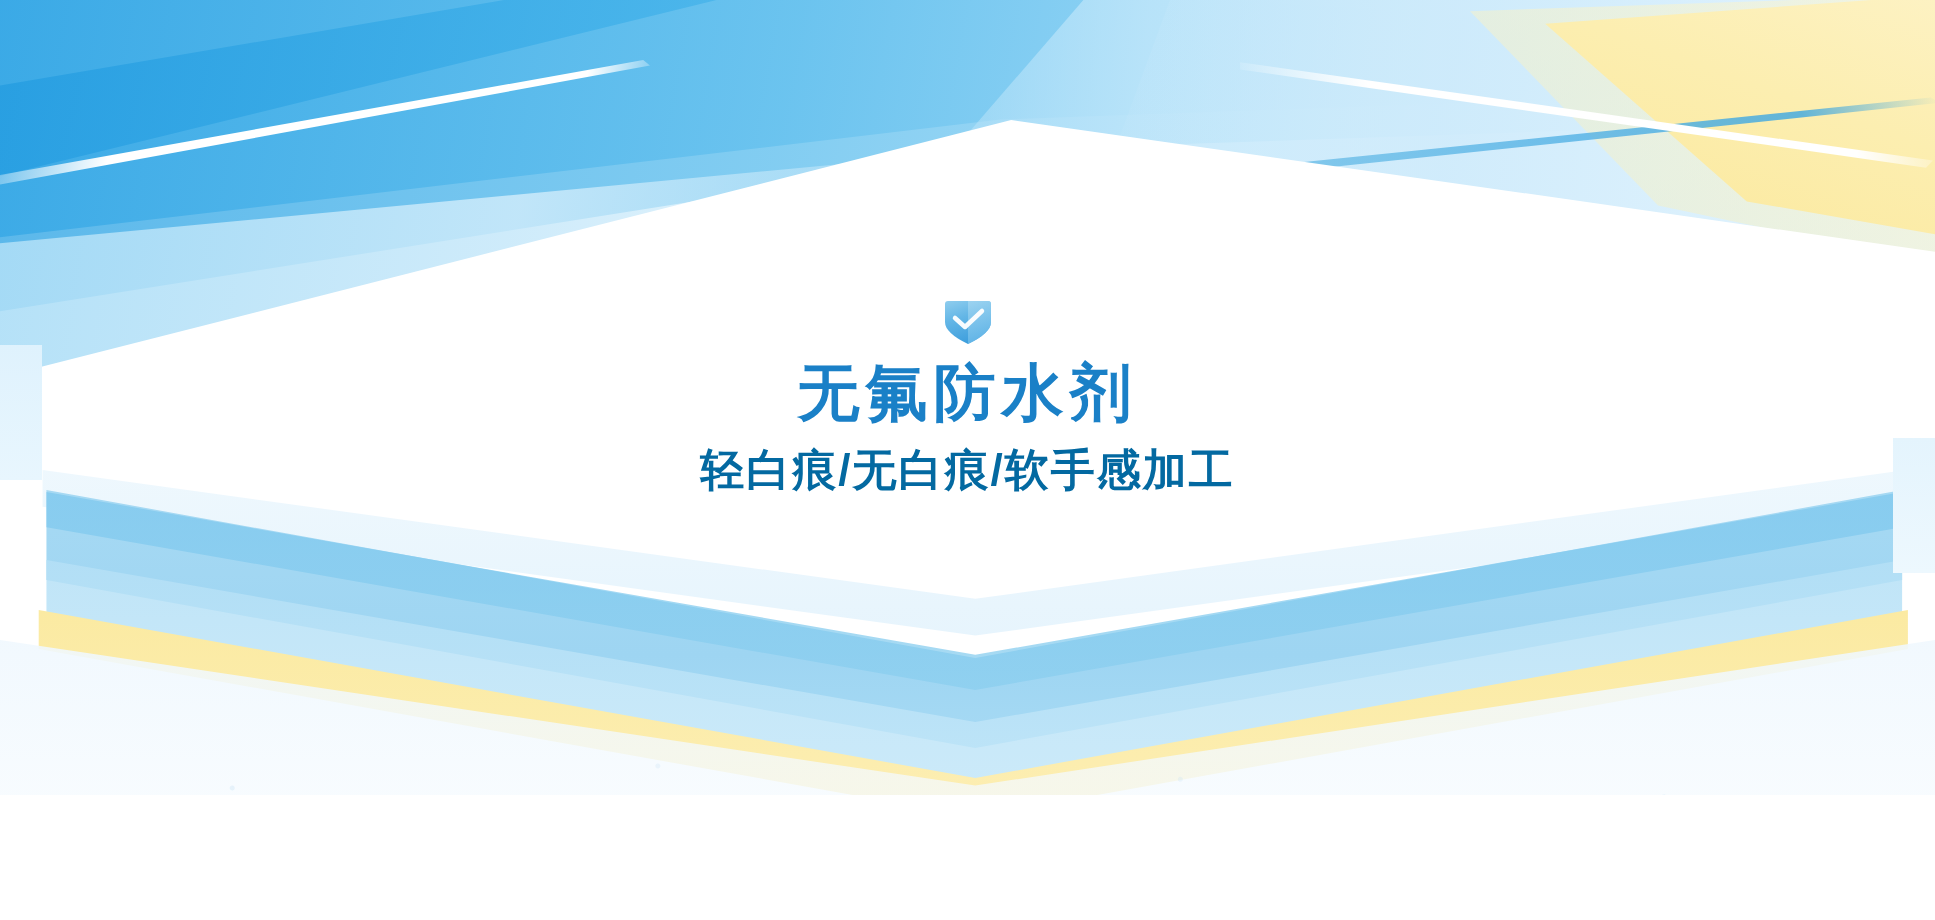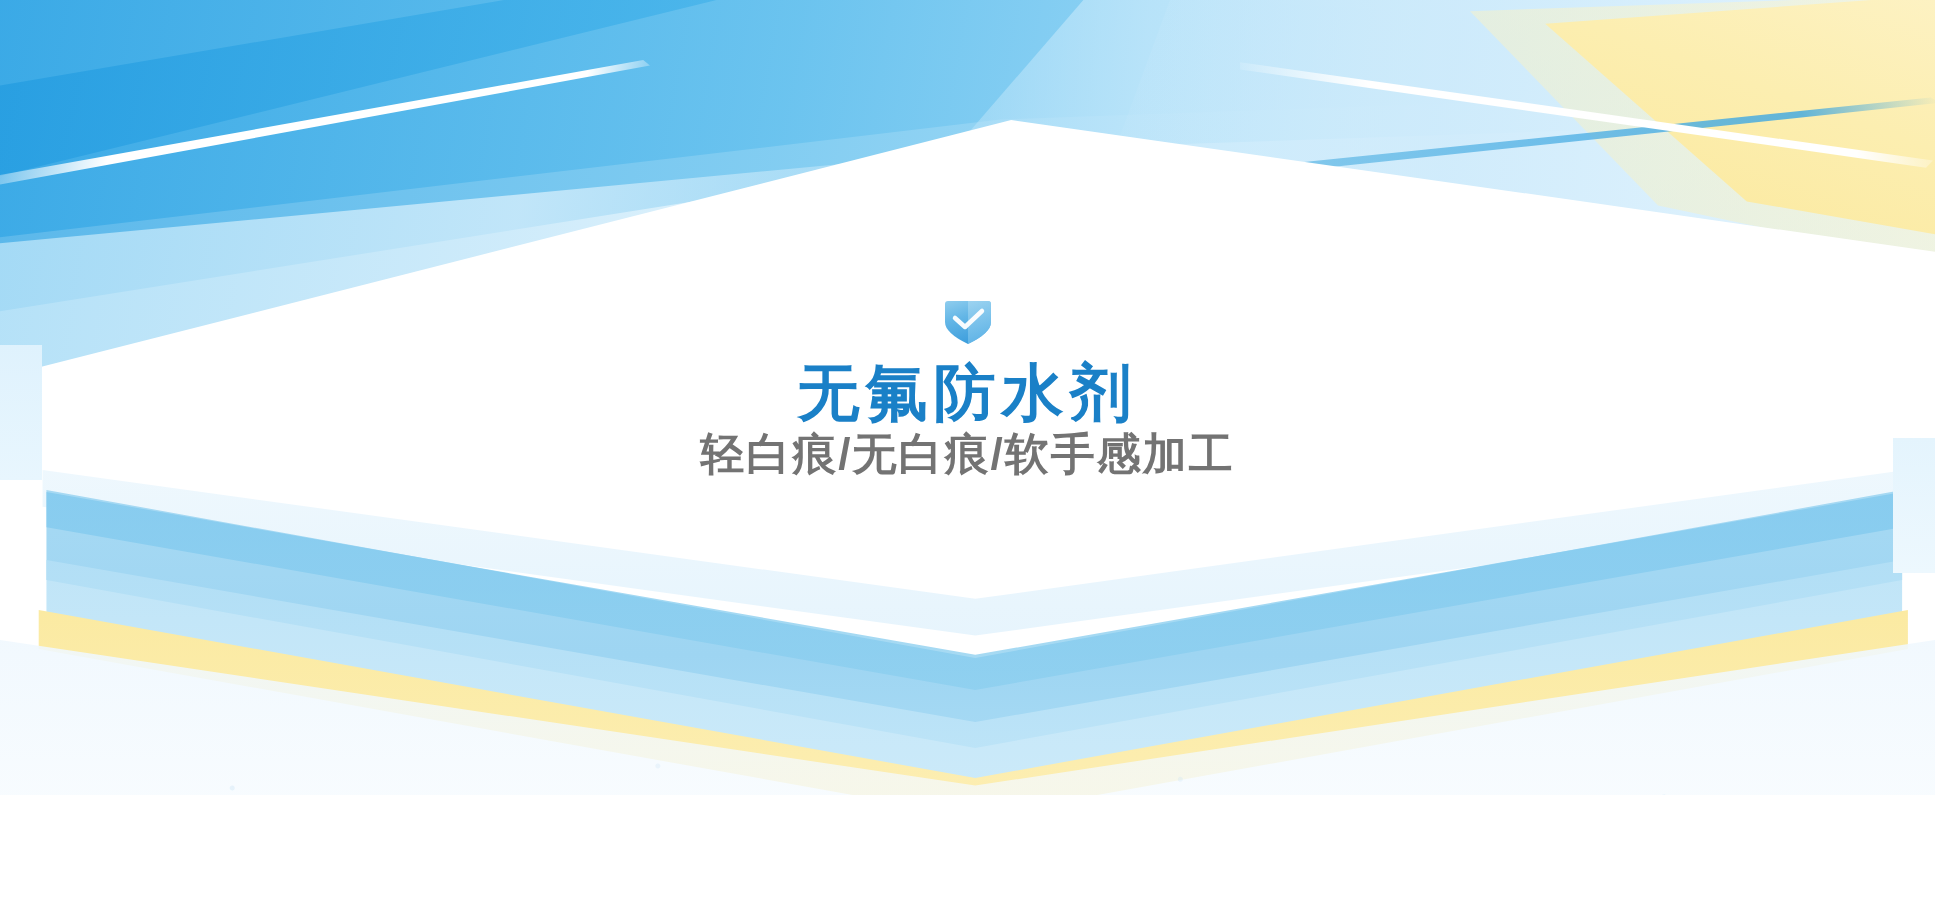--- a/index.html
+++ b/index.html
@@ -222,25 +222,25 @@
     margin-top: 16px;
     font-size: 62px;
     font-weight: bold;
     letter-spacing: 6px;
     color: #1a80c7;
     white-space: nowrap;
     line-height: 1;
   }
 
   #subtitle {
-    margin-top: 8px;
+    margin-top: 24px;
     font-size: 44px;
     font-weight: bold;
     letter-spacing: 2px;
-    color: #737373;
+    color: #0369a1;
     white-space: nowrap;
     line-height: 1;
   }
 </style>
 </head>
 <body>
 
 <div id="banner">
 
   <div class="deco" id="bg-top-blue"></div>

